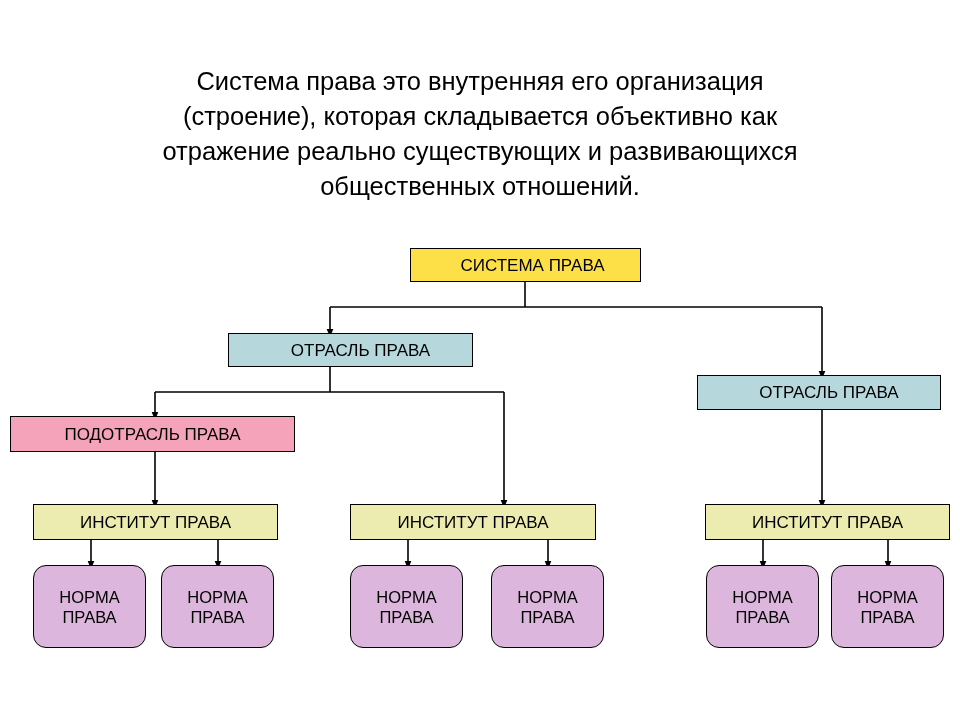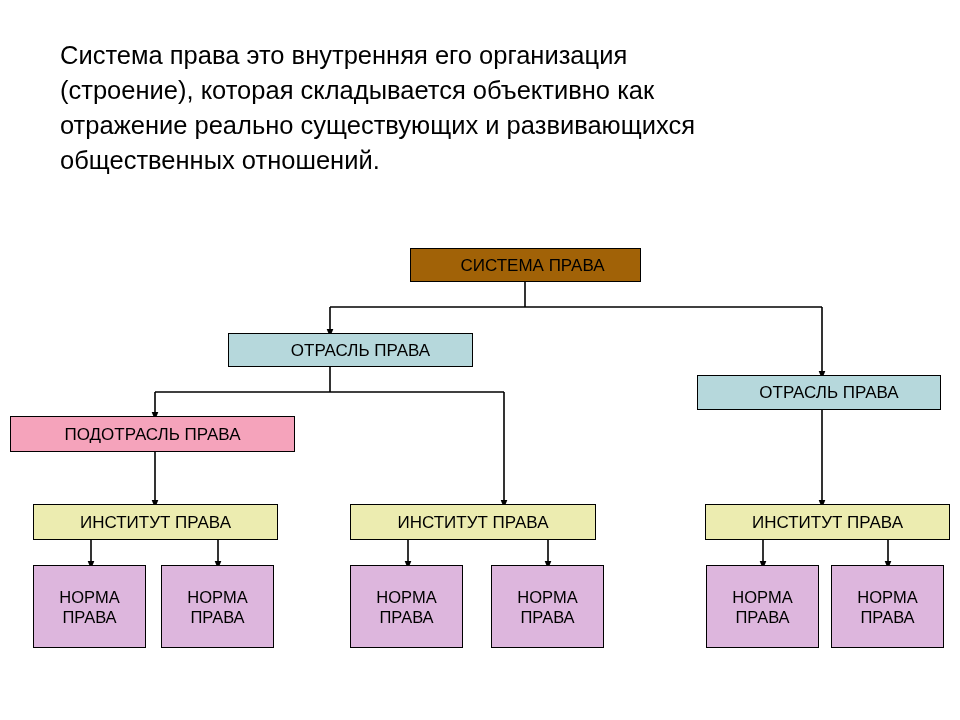--- a/index.html
+++ b/index.html
@@ -21,22 +21,23 @@
     left: 0; top: 0;
     width: 960px;
     height: 720px;
     background: #ffffff;
   }
 
   
   #title-block {
     position: absolute;
     left: 60px;
-    top: 38px;
+    top: 64px;
     width: 840px;
+    text-align: center;
     font-size: 25.5px;
     line-height: 35px;
     color: #000000;
     white-space: pre-line;
     letter-spacing: 0px;
   }
 
   
   #diagram {
     position: absolute;
@@ -59,25 +60,25 @@
     display: flex;
     align-items: center;
     justify-content: center;
     text-align: center;
     font-size: 17px;
     line-height: 21px;
     color: #000000;
     white-space: pre-line;
   }
 
-  .node.n-system   { background: #a16207; padding-left: 14px; }
+  .node.n-system   { background: #fde047; padding-left: 14px; }
   .node.n-branch   { background: #b6d8dc; padding-left: 20px; }
   .node.n-subbranch{ background: #f5a3bb; }
   .node.n-institute{ background: #ececb0; text-align: right; }
-  .node.n-norm     { background: #ddb6dd; font-size: 16.5px; line-height: 20px; }
+  .node.n-norm     { background: #ddb6dd; font-size: 16.5px; line-height: 20px; border-radius: 13px; }
 </style>
 </head>
 <body>
 
 <div id="slide">
 
   <div id="title-block">Система права это внутренняя его организация
 (строение), которая складывается объективно как
 отражение реально существующих и развивающихся
 общественных отношений.</div>

